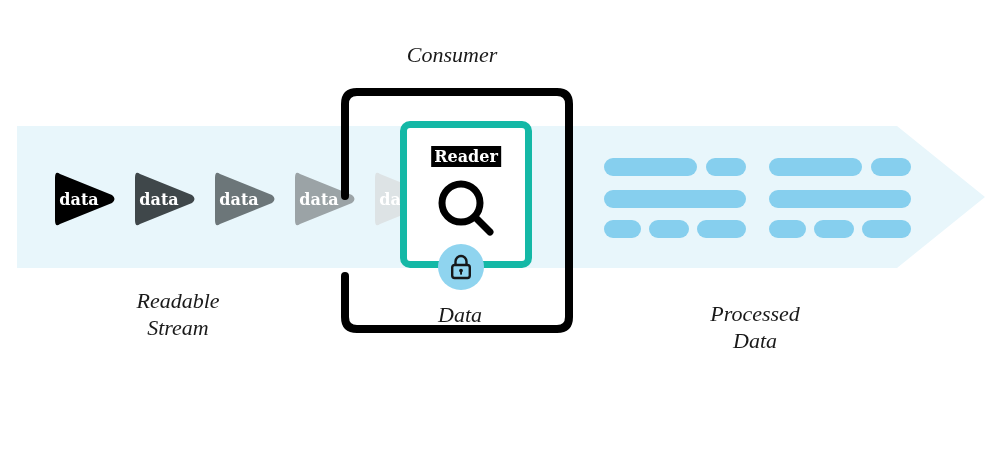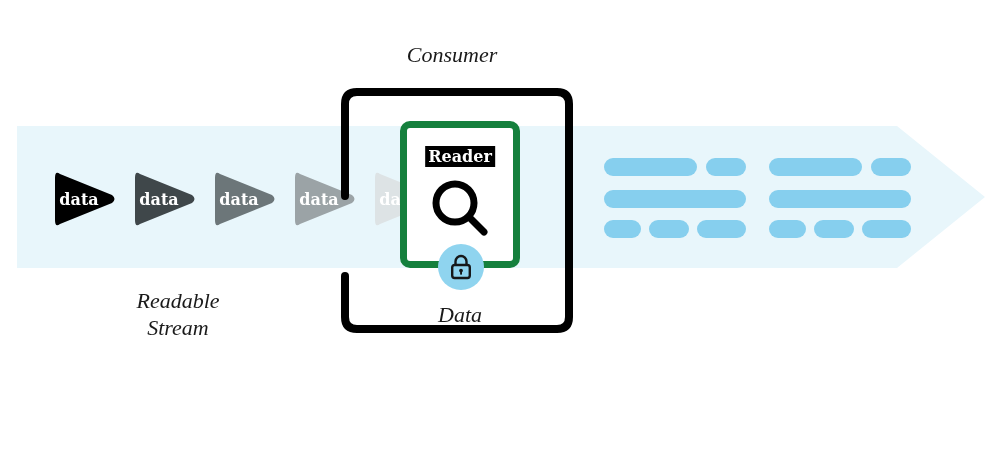--- a/index.html
+++ b/index.html
@@ -64,24 +64,24 @@
     width: 232px;
     height: 245px;
   }
   .bracket svg { display: block; }
 
   
   .reader-card {
     position: absolute;
     left: 400px;
     top: 121px;
-    width: 120px;
+    width: 132px;
     height: 147px;
     background: #ffffff;
-    border: 7px solid #15803d;
+    border: 7px solid #14b8a6;
     border-radius: 10px;
     box-sizing: border-box;
   }
   .reader-badge {
     position: absolute;
     left: 50%;
     transform: translateX(-50%);
     top: 18px;
     background: #000000;
     color: #ffffff;
@@ -218,14 +218,16 @@
     </svg>
   </div>
 
   <div class="caption center-x" style="left:452px; top:41px;">Consumer</div>
 
   <div class="caption center-x" style="left:178px; top:287px;">Readable
 Stream</div>
 
   <div class="caption center-x" style="left:460px; top:301px;">Data</div>
 
+  <div class="caption center-x" style="left:755px; top:300px;">Processed
+Data</div>
 
 </div>
 
 </body></html>

